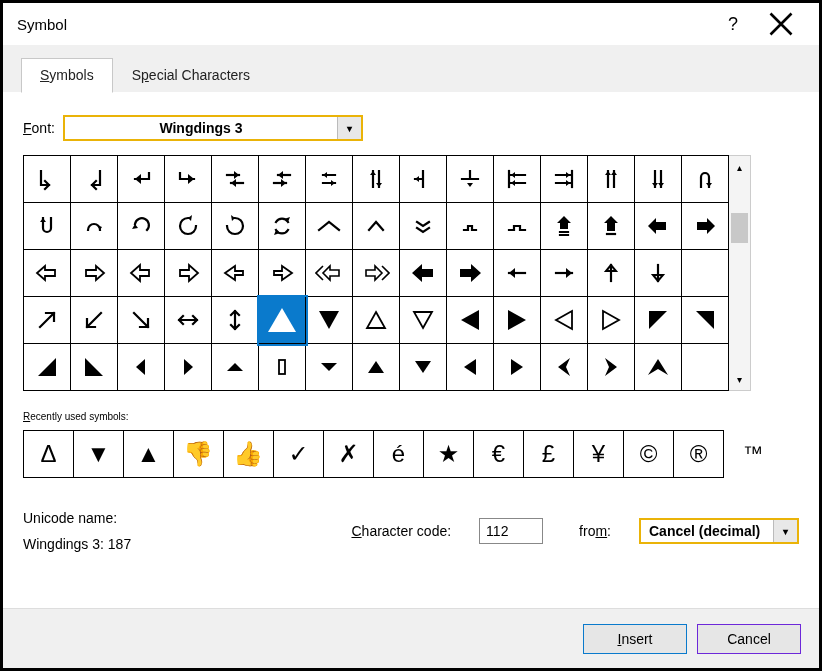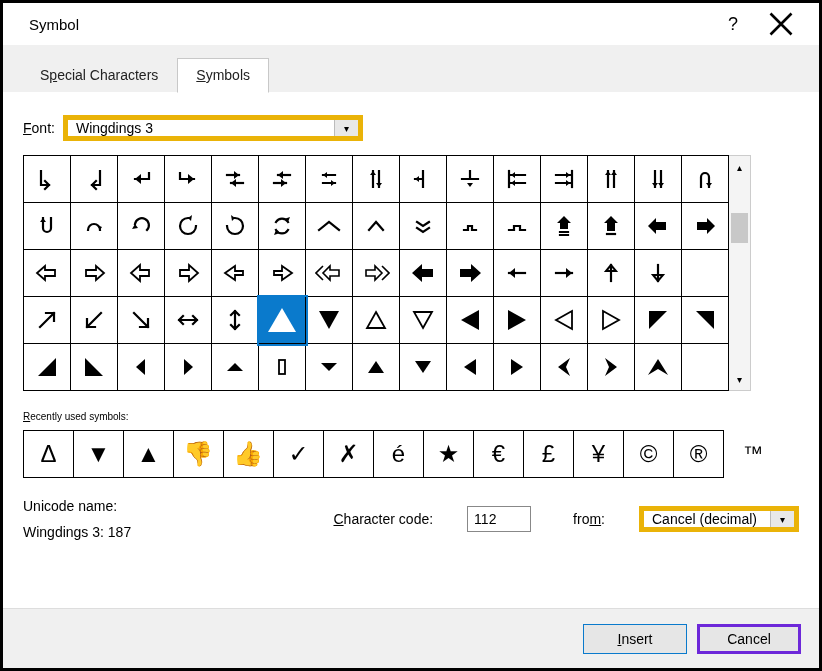--- a/index.html
+++ b/index.html
@@ -1,49 +1,49 @@
 <!DOCTYPE html>
 <html><head>
 <meta charset="utf-8">
 <style>
 * { box-sizing: border-box; margin: 0; padding: 0; font-family: "Segoe UI", Arial, sans-serif; }
 body { background: #fff; }
 .window { width: 822px; height: 671px; border: 3px solid #000; background: #fff; position: relative; }
 .titlebar { height: 42px; display: flex; align-items: center; padding: 0 14px; }
-.titlebar .title { font-size: 15px; color: #000; margin-left: 12px; }
+.titlebar .title { font-size: 15px; color: #000; }
 .titlebar .spacer { flex: 1; }
 .titlebar .tbtn { width: 48px; height: 32px; display: flex; align-items: center; justify-content: center; font-size: 18px; cursor: pointer; }
 .tabs-bar { display: flex; align-items: flex-end; padding: 8px 18px 0 18px; background: #f0f0f0; height: 48px; border-bottom: 1px solid #fff; }
 .tab { padding: 8px 18px 9px 18px; font-size: 14px; color: #222; cursor: pointer; border: 1px solid transparent; position: relative; top: 1px; }
 .tab.active { background: #fff; border: 1px solid #c8c8c8; border-bottom: 1px solid #fff; }
 .tab .ul { text-decoration: underline; }
 .content { padding: 22px 20px 16px 20px; background: #fff; }
-.row { display: flex; align-items: center; margin-bottom: 14px; }
+.row { display: flex; align-items: center; margin-bottom: 14px; text-align: center; }
 .lbl { font-size: 14px; margin-right: 8px; }
 .lbl .ul { text-decoration: underline; }
-.dropdown { display: flex; align-items: center; border: 5px solid #eab308; height: 26px; background: #fff; }
+.dropdown { display: flex; align-items: center; border: 2px solid #eab308; height: 26px; background: #fff; font-weight: bold; }
 .dropdown .dd-text { padding: 0 8px; font-size: 14px; flex: 1; }
 .dropdown .dd-btn { width: 24px; height: 100%; background: #e8e8e8; border-left: 1px solid #bbb; display: flex; align-items: center; justify-content: center; cursor: pointer; font-size: 10px; }
 .grid-wrap { display: flex; }
 .symbol-grid { border: 1px solid #000; border-right: none; border-bottom: none; display: grid; grid-template-columns: repeat(15, 47px); grid-auto-rows: 47px; }
 .cell { border-right: 1px solid #000; border-bottom: 1px solid #000; display: flex; align-items: center; justify-content: center; font-size: 24px; cursor: pointer; background: #fff; position: relative; }
 .cell.selected { background: #0a7acc; color: #fff; outline: 2px solid #0a7acc; z-index: 2; }
 .cell .filled-up { width: 0; height: 0; border-left: 14px solid transparent; border-right: 14px solid transparent; border-bottom: 24px solid currentColor; }
 .cell.selected .filled-up { border-bottom-color: #fff; }
 .vscroll { width: 22px; border: 1px solid #ccc; border-left: none; background: #f4f4f4; display: flex; flex-direction: column; position: relative; }
 .vscroll .arr { height: 22px; display: flex; align-items: center; justify-content: center; font-size: 10px; cursor: pointer; }
 .vscroll .track { flex: 1; position: relative; }
 .vscroll .thumb { position: absolute; left: 2px; right: 2px; top: 35px; height: 30px; background: #c8c8c8; }
 .recent-lbl { margin: 20px 0 8px 0; font-size: 10px; }
 .recent-lbl .ul { text-decoration: underline; }
 .recent-grid { display: grid; grid-template-columns: repeat(14, 50px); grid-auto-rows: 47px; border: 1px solid #000; border-right: none; border-bottom: none; width: max-content; }
-.bottom-row { display: flex; align-items: center; margin-top: 20px; gap: 26px; }
+.bottom-row { display: flex; align-items: center; margin-top: 32px; gap: 20px; }
 .info-block { display: flex; flex-direction: column; gap: 10px; font-size: 14px; }
 .footer { height: 60px; background: #f0f0f0; border-top: 1px solid #ddd; display: flex; align-items: center; justify-content: flex-end; padding: 0 18px; gap: 10px; position: absolute; bottom: 0; left: 0; right: 0; }
-.btn { width: 104px; height: 30px; border: 3px solid #6d28d9; background: #e6e6e6; font-size: 14px; cursor: pointer; display: flex; align-items: center; justify-content: center; }
+.btn { width: 104px; height: 30px; border: 1px solid #6d28d9; background: #e6e6e6; font-size: 14px; cursor: pointer; display: flex; align-items: center; justify-content: center; }
 .btn.primary { border: 1px solid #0a7acc; }
 .btn .ul { text-decoration: underline; }
 .txtinput { border: 1px solid #888; height: 26px; padding: 0 6px; font-size: 14px; }
 svg { width: 28px; height: 28px; }
 </style>
 </head>
 <body>
 
 <div class="window">
   <div class="titlebar">
@@ -51,22 +51,22 @@
     <div class="spacer"></div>
     <div class="tbtn">?</div>
     <div class="tbtn">
       <svg viewBox="0 0 16 16">
           <path d="M2 2 L14 14 M14 2 L2 14" stroke="#000" stroke-width="1.5" fill="none"></path>
         </svg>
     </div>
   </div>
 
   <div class="tabs-bar">
+    <div class="tab active"><span class="ul">S</span><span>ymbols</span></div>
     <div class="tab"><span>S</span><span class="ul">p</span><span>ecial Characters</span></div>
-    <div class="tab active"><span class="ul">S</span><span>ymbols</span></div>
   </div>
 
   <div class="content">
 
     <div class="row">
       <span class="lbl"><span class="ul">F</span>ont:</span>
       <div class="dropdown" style="width:300px">
         <span class="dd-text">Wingdings 3</span>
         <div class="dd-btn">▾</div>
       </div>

